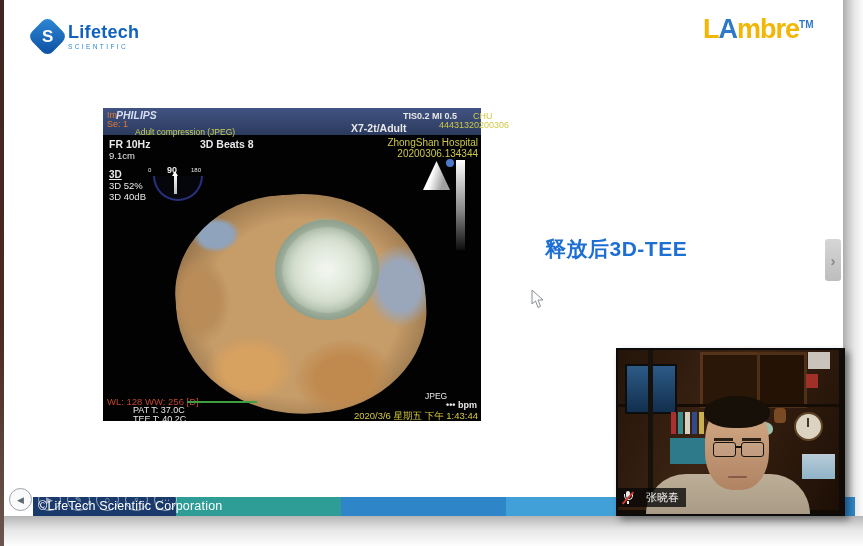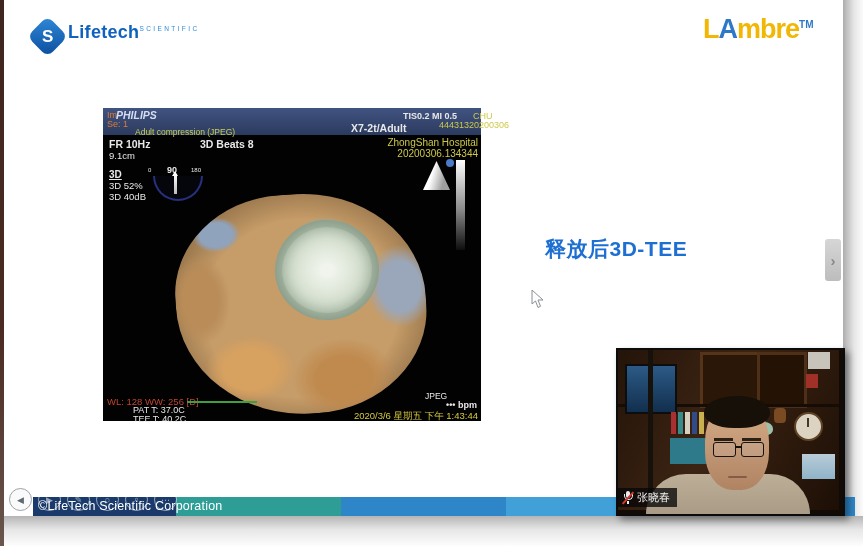--- a/index.html
+++ b/index.html
@@ -10,21 +10,21 @@
   
   .left-strip{left:0;top:0;width:4px;height:546px;background:linear-gradient(#3f2620,#4a2a22 60%,#6a564e);}
   .edge-right{left:843px;top:0;width:20px;height:546px;background:linear-gradient(to right,#adadad,#e6e6e6 55%,#fbfbfb);}
   .edge-bottom{left:4px;top:516px;width:859px;height:30px;background:linear-gradient(#b5b5b5,#e6e6e6 45%,#fdfdfd);}
 
   
   .lt-logo{left:33px;top:22px;display:flex;align-items:flex-start;gap:6px;}
   .lt-mark{width:29px;height:29px;transform:rotate(45deg);border-radius:26%;
            background:linear-gradient(135deg,#2f8ad8,#0b4c9e);display:flex;align-items:center;justify-content:center;}
   .lt-mark span{transform:rotate(-45deg);color:#fff;font-weight:bold;font-size:17px;line-height:1;}
-  .lt-text{display:flex;flex-direction:row;margin-top:1px;}
+  .lt-text{display:flex;flex-direction:column;margin-top:1px;}
   .lt-name{color:#0f62be;font-weight:bold;font-size:18px;letter-spacing:.3px;line-height:18px;}
   .lt-sub{color:#2f8ad8;font-size:6.5px;letter-spacing:2.4px;margin-top:2px;}
   .lambre{left:703px;top:14px;font-size:27px;font-weight:bold;letter-spacing:-1px;}
   .lambre .y{color:#f2b705;} .lambre .b{color:#2e78c8;}
   .lambre sup{font-size:10px;color:#2e78c8;letter-spacing:0;}
 
   .title{left:50px;top:62px;font-size:29px;font-weight:bold;color:#141414;letter-spacing:1px;}
   .caption{left:545px;top:235px;font-size:21px;font-weight:bold;color:#1e6fd2;letter-spacing:.5px;}
 
   
@@ -103,21 +103,21 @@
   .photo{left:184px;top:104px;width:33px;height:25px;background:linear-gradient(#b8ccd8,#8fb3c8);}
   .torso{left:28px;top:124px;width:164px;height:40px;border-radius:42px 42px 0 0;background:linear-gradient(#bcae97,#a99b85);}
   .neck{left:99px;top:112px;width:24px;height:16px;background:#b68a67;}
   .head{left:87px;top:50px;width:64px;height:90px;border-radius:46% 46% 42% 42%;
         background:linear-gradient(#cba17e 30%,#b08463);}
   .hair{left:86px;top:46px;width:66px;height:32px;border-radius:50% 50% 45% 45%;background:#161009;}
   .brow{width:19px;height:2.5px;background:#2b2016;}
   .glass{width:21px;height:13px;border:1.5px solid #15130f;border-radius:3px;background:rgba(220,225,230,.12);}
   .bridge{left:117px;top:96px;width:6px;height:1.5px;background:#15130f;}
   .mouth{left:110px;top:126px;width:19px;height:2px;background:#8a5a48;border-radius:2px;}
-  .tag{left:0px;top:138px;height:19px;display:flex;align-items:center;gap:4px;
+  .tag{left:0px;top:138px;height:19px;display:flex;align-items:center;gap:13px;
        background:rgba(8,8,8,.78);padding:0 7px 0 4px;}
   .tag span{color:#f2f2f2;font-size:11px;}
   .mic{position:relative;width:11px;height:14px;}
   .mic .mbody{position:absolute;left:3.5px;top:0;width:4px;height:7px;background:#eee;border-radius:2px;}
   .mic .marc{position:absolute;left:1.5px;top:3.5px;width:7px;height:5px;border:1.3px solid #eee;border-top:none;border-radius:0 0 7px 7px;}
   .mic .mstem{position:absolute;left:5px;top:10px;width:1.6px;height:3.5px;background:#eee;}
   .mic .mslash{position:absolute;left:4.5px;top:-1px;width:2px;height:16px;background:#d23b2f;transform:rotate(42deg);}
 </style>
 </head>
 <body>

